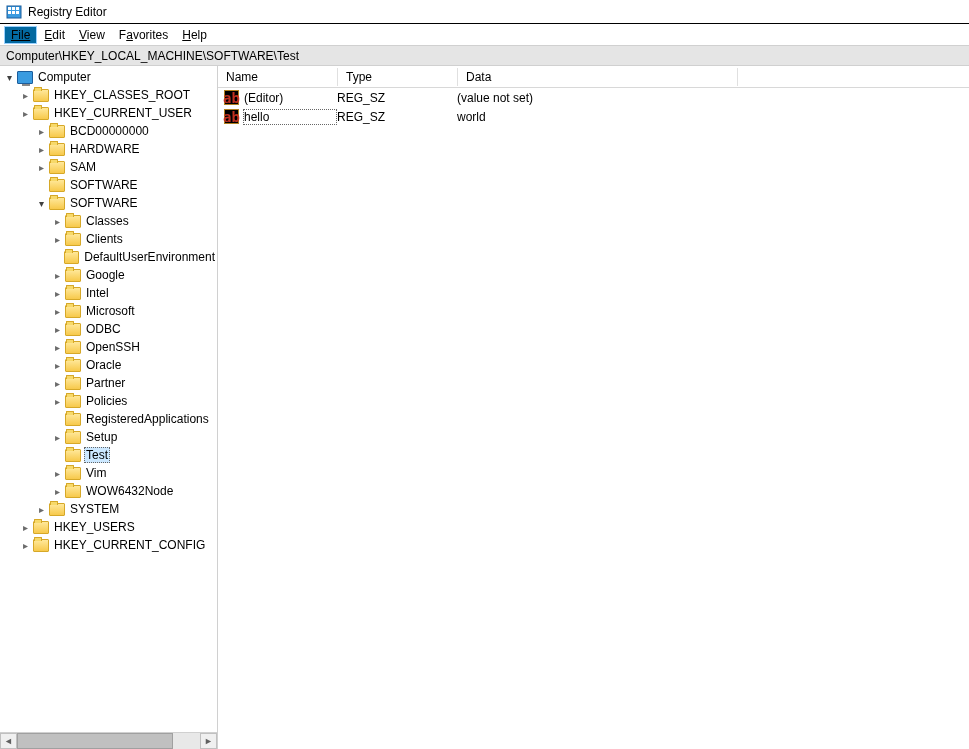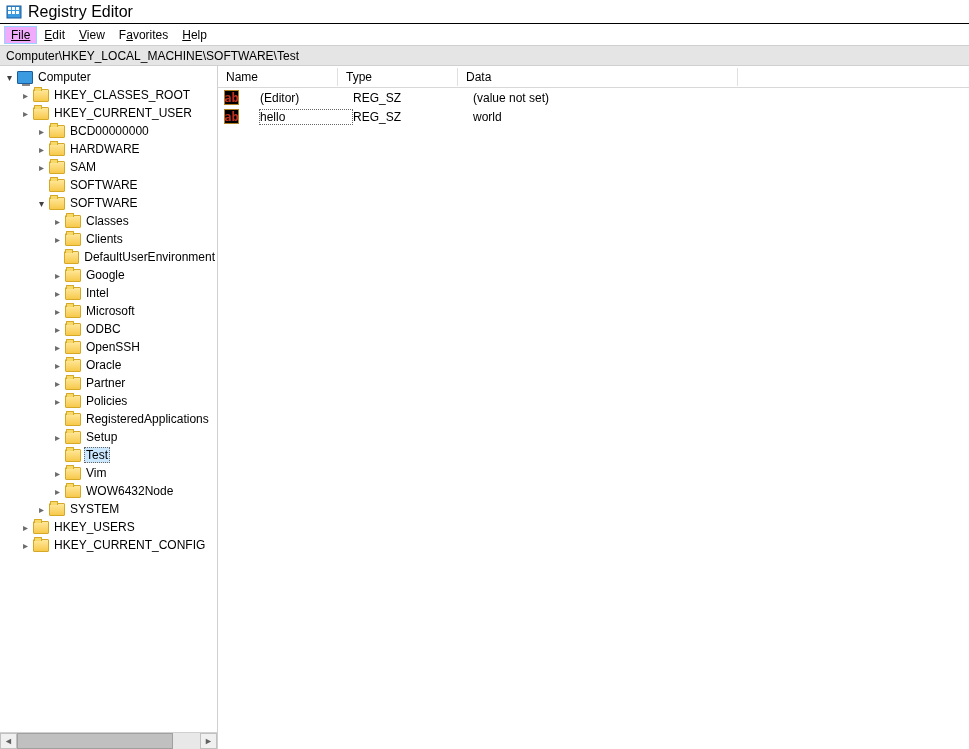--- a/index.html
+++ b/index.html
@@ -1,22 +1,22 @@
 <!DOCTYPE html>
 <html><head>
 <meta charset="utf-8">
 <style>
 * { box-sizing: border-box; margin: 0; padding: 0; font-family: "Segoe UI", Tahoma, sans-serif; font-size: 12px; }
 body { background: #fff; color: #000; width: 969px; height: 749px; overflow: hidden; display: flex; flex-direction: column; }
 .titlebar { display: flex; align-items: center; padding: 4px 6px; border-bottom: 1px solid #000; height: 24px; }
 .titlebar .icon { width: 16px; height: 16px; margin-right: 6px; }
-.titlebar .title { font-size: 16px; }
+.titlebar .title { font-size: 12px; }
 .menubar { display: flex; align-items: center; padding: 2px 4px; border-bottom: 1px solid #d0d0d0; height: 22px; }
 .menubar .menuitem { padding: 2px 7px; cursor: default; }
-.menubar .menuitem.selected { background: #f0abfc; border: 1px solid #99d1ff; padding: 1px 6px; }
+.menubar .menuitem.selected { background: #0369a1; border: 1px solid #99d1ff; padding: 1px 6px; }
 .menubar .menuitem .ul { text-decoration: underline; }
 .addressbar { padding: 3px 6px; border-bottom: 1px solid #d0d0d0; height: 20px; background:#e5e5e5;}
 .main { flex: 1 1 auto; display: flex; overflow: hidden; }
 .tree-pane { width: 218px; border-right: 1px solid #d0d0d0; overflow: hidden; display:flex; flex-direction:column;}
 .tree { flex:1 1 auto; overflow:hidden; padding-top:2px;}
 .tree-row { display: flex; align-items: center; height: 18px; white-space: nowrap; }
 .tree-row .indent { display:inline-block; }
 .tree-row .expander { width:11px; height:11px; display:inline-flex; align-items:center; justify-content:center; margin-right:2px; color:#6b6b6b; font-size:10px; }
 .tree-row .expander.exp::before { content:"▾"; color:#404040;}
 .tree-row .expander.col::before { content:"▸"; color:#6b6b6b;}
@@ -30,21 +30,21 @@
 .hscroll { height:17px; background:#f0f0f0; display:flex; border-top:1px solid #d0d0d0;}
 .hscroll .btn{ width:17px; background:#f0f0f0; border:1px solid #c0c0c0; display:flex;align-items:center;justify-content:center;color:#606060;font-size:9px;}
 .hscroll .track{ flex:1; background:#e8e8e8; position:relative;}
 .hscroll .thumb{ position:absolute; left:0; top:0; height:100%; width:85%; background:#c0c0c0; border:1px solid #a0a0a0;}
 .list-pane { flex:1 1 auto; display:flex; flex-direction:column; }
 .list-header { display:flex; border-bottom:1px solid #d8d8d8; height:22px; align-items:center; background:#fff;}
 .list-header .col { padding: 2px 8px; border-right:1px solid #e0e0e0; font-size:12px; color:#000;}
 .col-name{ width:120px; } .col-type{ width:120px;} .col-data{ width:280px;}
 .list-body { flex:1; }
 .list-row { display:flex; align-items:center; height:19px; }
-.list-row .val-icon{ width:15px; height:15px; margin-left:6px; margin-right:20px; background:#000000; border:1px solid #b08020; display:flex; align-items:center; justify-content:center; font-size:12px; font-weight:bold; color:#c03020; font-family:monospace;}
+.list-row .val-icon{ width:15px; height:15px; margin-left:6px; margin-right:4px; background:#000000; border:1px solid #b08020; display:flex; align-items:center; justify-content:center; font-size:14px; font-weight:bold; color:#c03020; font-family:monospace;}
 .list-row .cell-name{ width:94px; padding-left:1px;}
 .list-row .cell-name.selected{ border:1px dotted #666; padding-left:0;}
 .list-row .cell-type{ width:120px; }
 .list-row .cell-data{ width:280px;}
 svg.regedit-icon{ width:16px;height:16px;}
 </style>
 </head>
 <body>
 
 <div class="titlebar">

